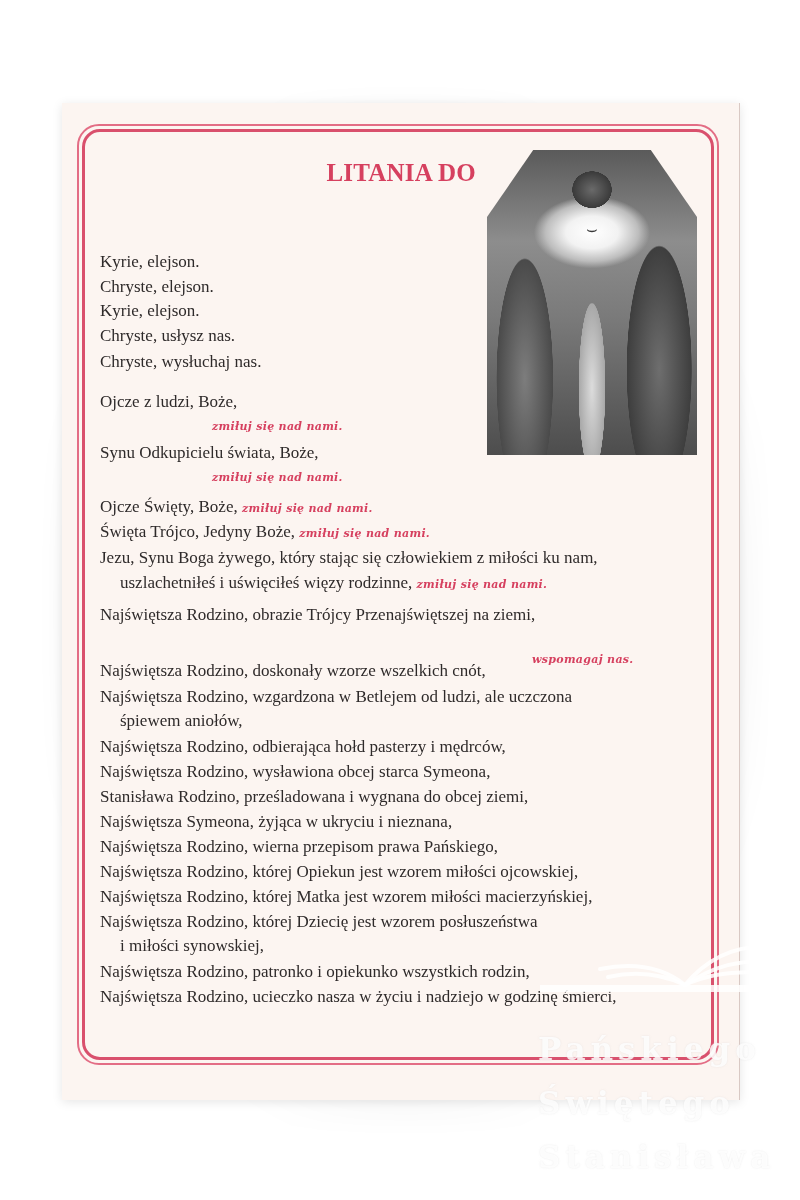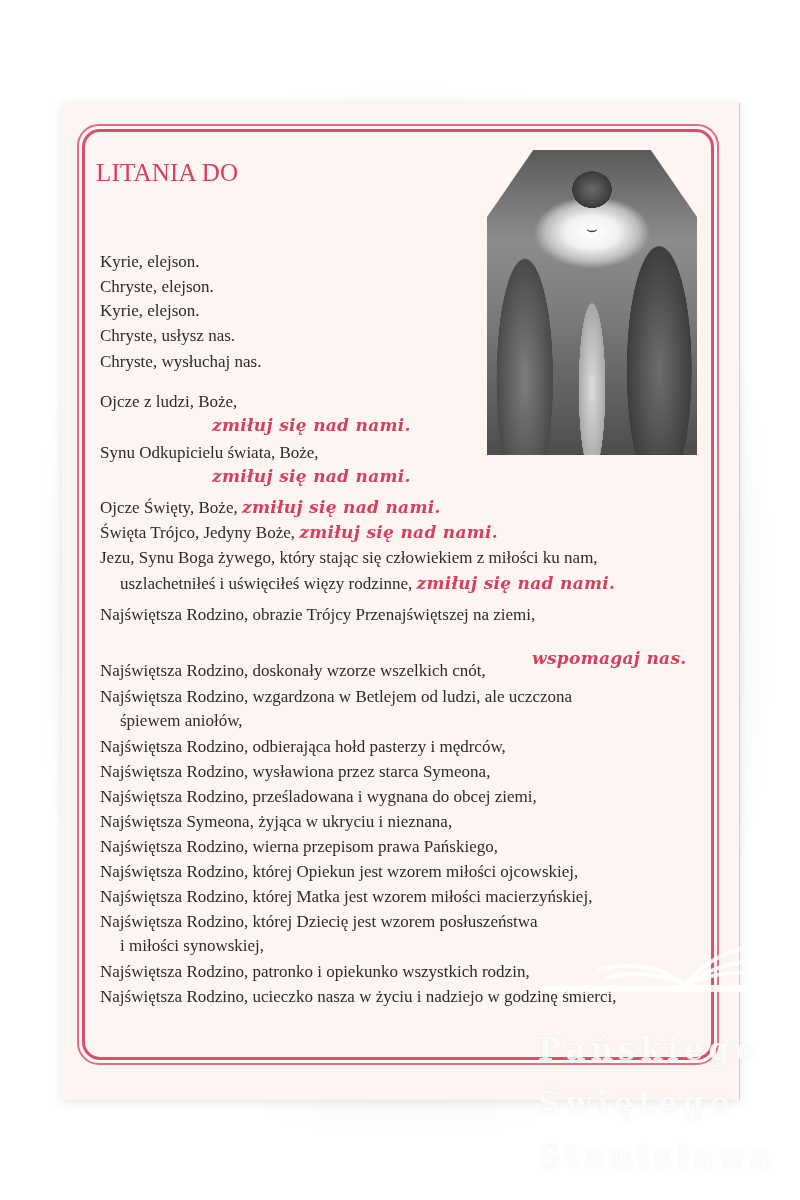--- a/index.html
+++ b/index.html
@@ -32,24 +32,24 @@
   }
   .frame-inner {
     position: absolute; left: 82px; top: 129px; width: 632px; height: 931px;
     border: 3px solid #d9506d;
     border-radius: 18px;
     box-sizing: border-box;
   }
 
   .title {
     position: absolute; left: 96px; top: 156px; width: 380px;
-    text-align: left;
+    text-align: right;
     color: #d6405f;
     font-family: "Liberation Serif", serif;
-    font-weight: normal;
+    font-weight: bold;
     font-size: 25px;
     line-height: 33px;
     letter-spacing: 0.2px;
   }
 
   .icon-image {
     position: absolute; left: 487px; top: 150px; width: 210px; height: 305px;
     clip-path: polygon(0 22%, 22% 0, 78% 0, 100% 22%, 100% 100%, 0 100%);
     background:
       radial-gradient(ellipse 28px 26px at 50% 13%, #6a6a6a 0%, #3a3a3a 70%, transparent 71%),
@@ -72,21 +72,21 @@
     line-height: 24.5px;
     white-space: nowrap;
   }
   .line { position: absolute; left: 0; }
   .indent { padding-left: 20px; }
   .resp {
     color: #d6405f;
     font-family: "DejaVu Serif", serif;
     font-weight: bold;
     font-style: italic;
-    font-size: 17px;
+    font-size: 11px;
     letter-spacing: 0.3px;
   }
 
   .watermark {
     position: absolute; left: 538px; top: 1022px; width: 230px;
     color: rgba(255,255,255,0.82);
     font-family: "DejaVu Serif", serif;
     font-weight: bold;
     font-size: 31px;
     letter-spacing: 5px;
@@ -136,22 +136,22 @@
   <div class="line" style="top:546px"><span>Jezu, Synu Boga żywego, który stając się człowiekiem z miłości ku nam,</span></div>
   <div class="line indent" style="top:571px"><span>uszlachetniłeś i uświęciłeś więzy rodzinne, </span><span class="resp">zmiłuj się nad nami.</span></div>
 
   <div class="line" style="top:603px"><span>Najświętsza Rodzino, obrazie Trójcy Przenajświętszej na ziemi,</span></div>
   <div class="line" style="top:646px; left:432px"><span class="resp">wspomagaj nas.</span></div>
 
   <div class="line" style="top:659px"><span>Najświętsza Rodzino, doskonały wzorze wszelkich cnót,</span></div>
   <div class="line" style="top:685px"><span>Najświętsza Rodzino, wzgardzona w Betlejem od ludzi, ale uczczona</span></div>
   <div class="line indent" style="top:709px"><span>śpiewem aniołów,</span></div>
   <div class="line" style="top:735px"><span>Najświętsza Rodzino, odbierająca hołd pasterzy i mędrców,</span></div>
-  <div class="line" style="top:760px"><span>Najświętsza Rodzino, wysławiona przez starca Symeona,</span></div>
-  <div class="line" style="top:785px"><span>Najświętsza Rodzino, prześladowana i wygnana do obcej ziemi,</span></div>
+  <div class="line" style="top:760px"><span>Najświętsza Rodzino, wysławiona obcej starca Symeona,</span></div>
+  <div class="line" style="top:785px"><span>Stanisława Rodzino, prześladowana i wygnana do obcej ziemi,</span></div>
   <div class="line" style="top:810px"><span>Najświętsza Symeona, żyjąca w ukryciu i nieznana,</span></div>
   <div class="line" style="top:835px"><span>Najświętsza Rodzino, wierna przepisom prawa Pańskiego,</span></div>
   <div class="line" style="top:860px"><span>Najświętsza Rodzino, której Opiekun jest wzorem miłości ojcowskiej,</span></div>
   <div class="line" style="top:885px"><span>Najświętsza Rodzino, której Matka jest wzorem miłości macierzyńskiej,</span></div>
   <div class="line" style="top:910px"><span>Najświętsza Rodzino, której Dziecię jest wzorem posłuszeństwa</span></div>
   <div class="line indent" style="top:934px"><span>i miłości synowskiej,</span></div>
   <div class="line" style="top:960px"><span>Najświętsza Rodzino, patronko i opiekunko wszystkich rodzin,</span></div>
   <div class="line" style="top:985px"><span>Najświętsza Rodzino, ucieczko nasza w życiu i nadziejo w godzinę śmierci,</span></div>
 </div>
 

